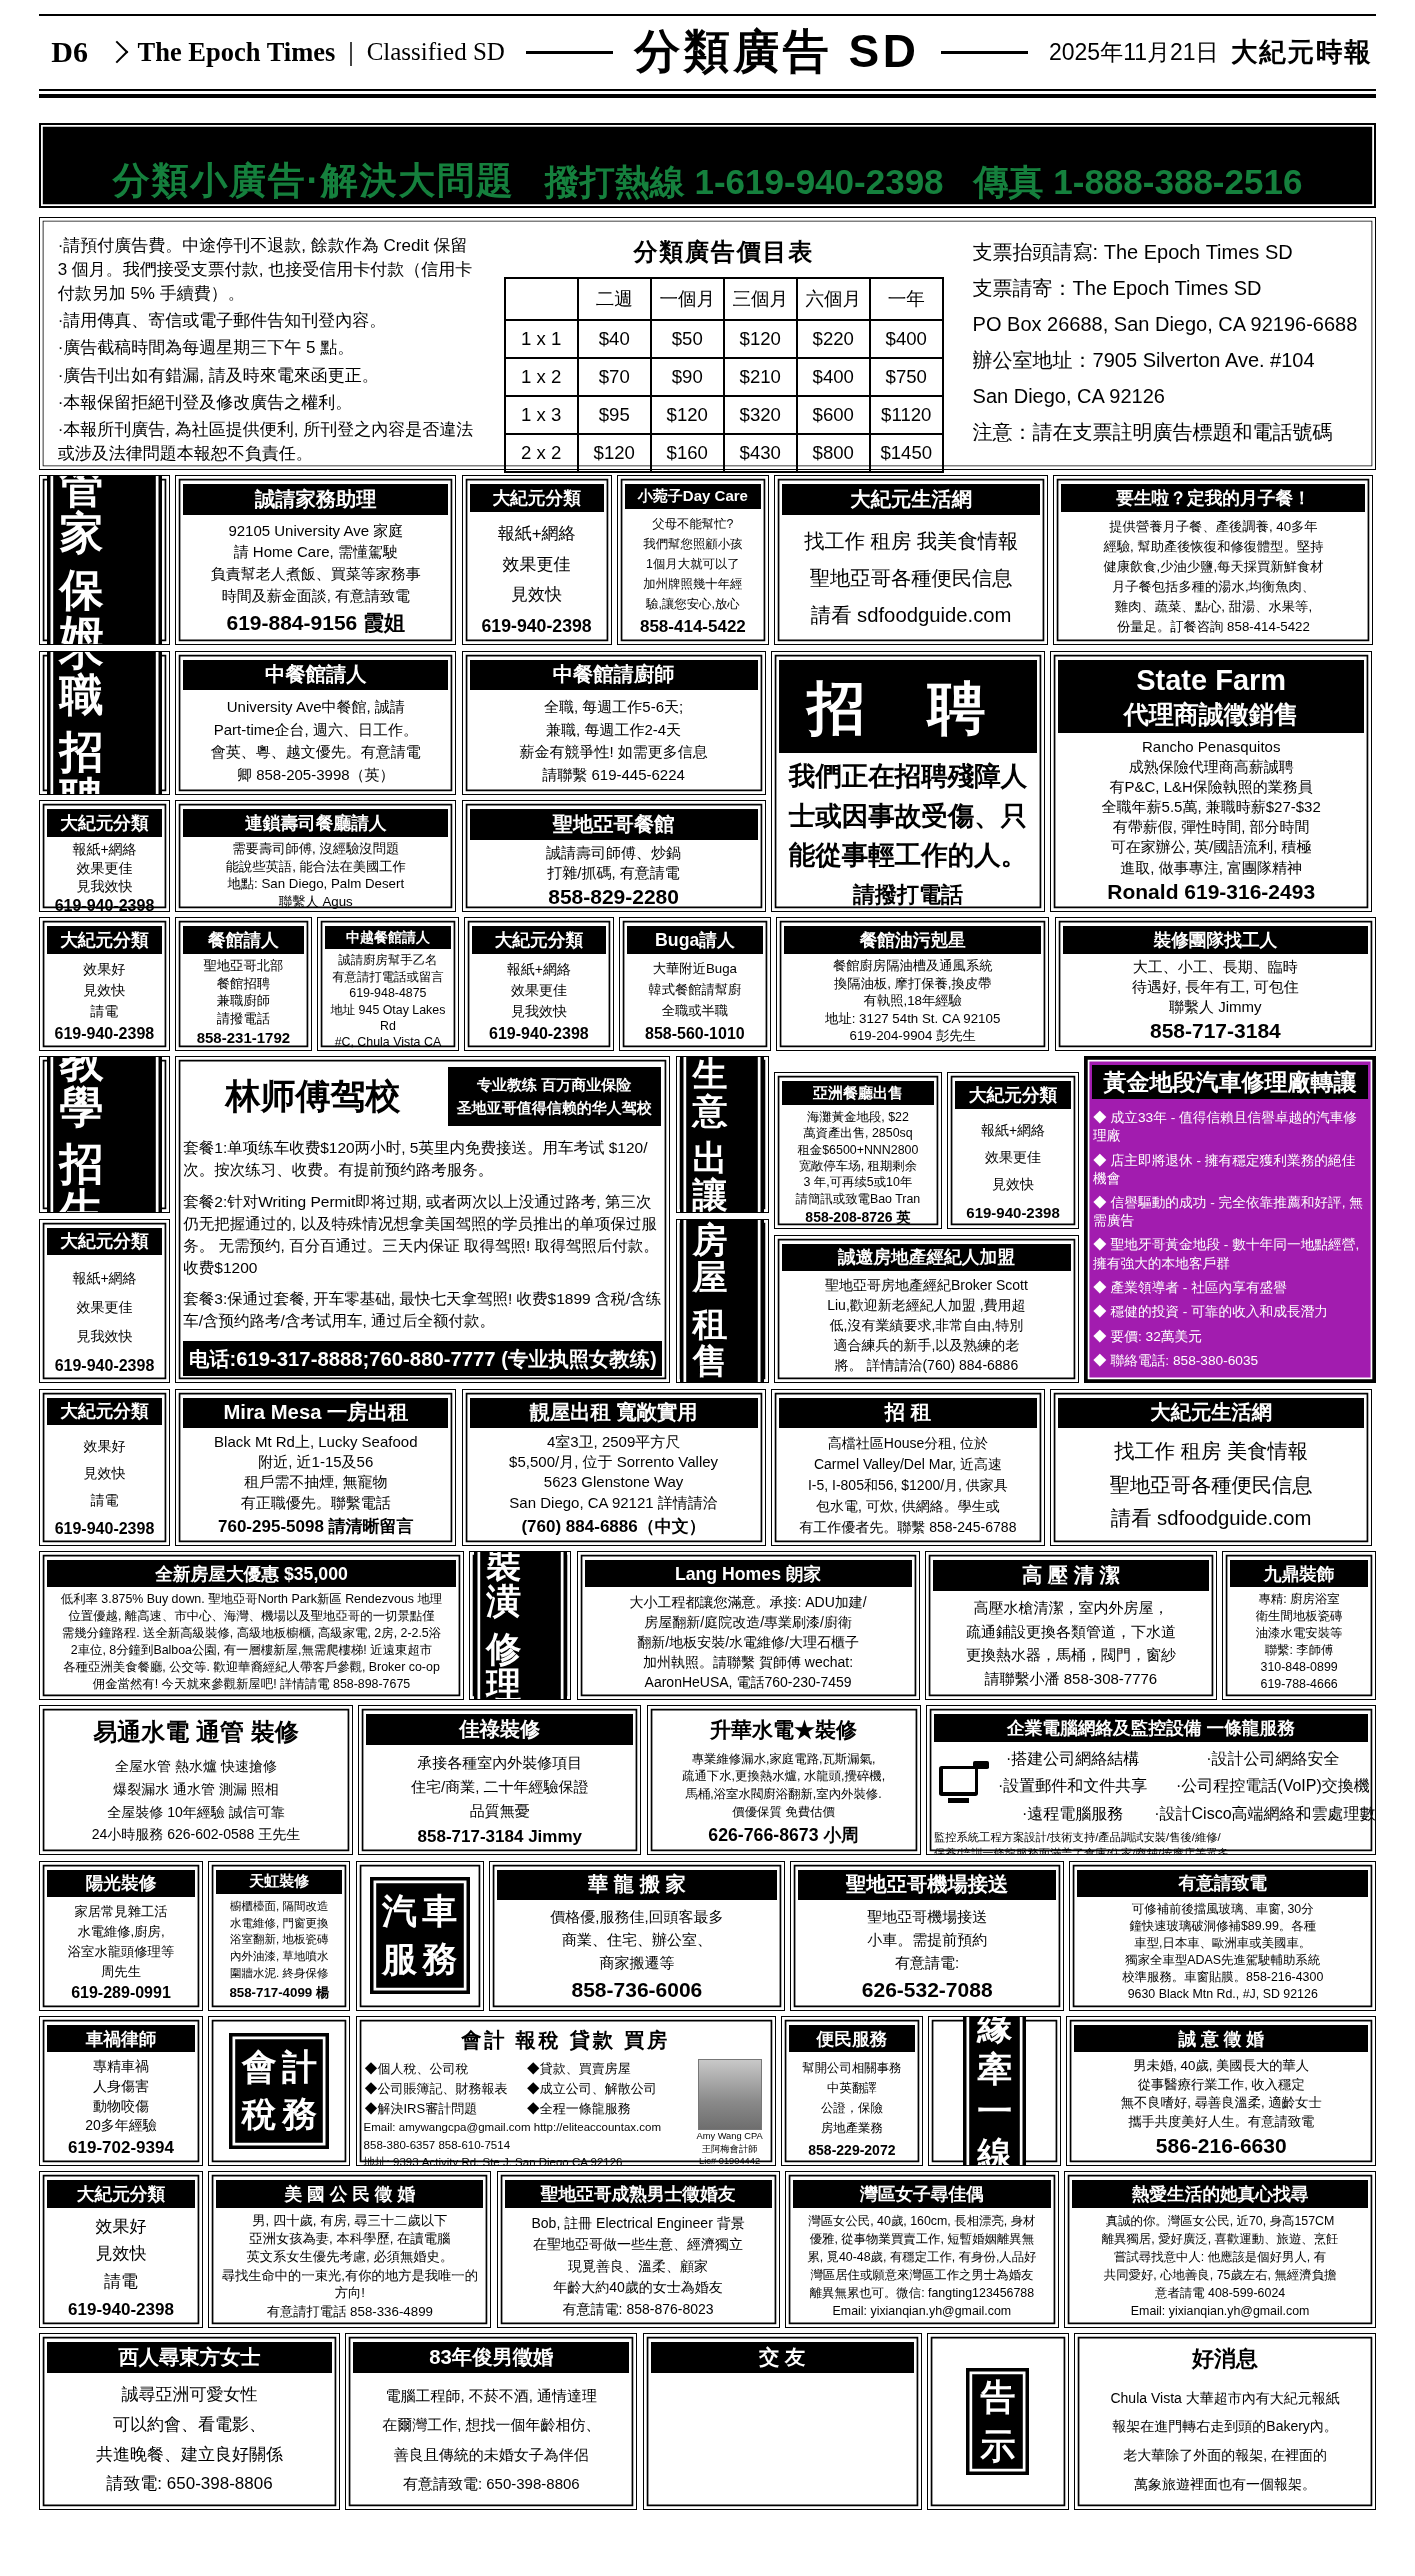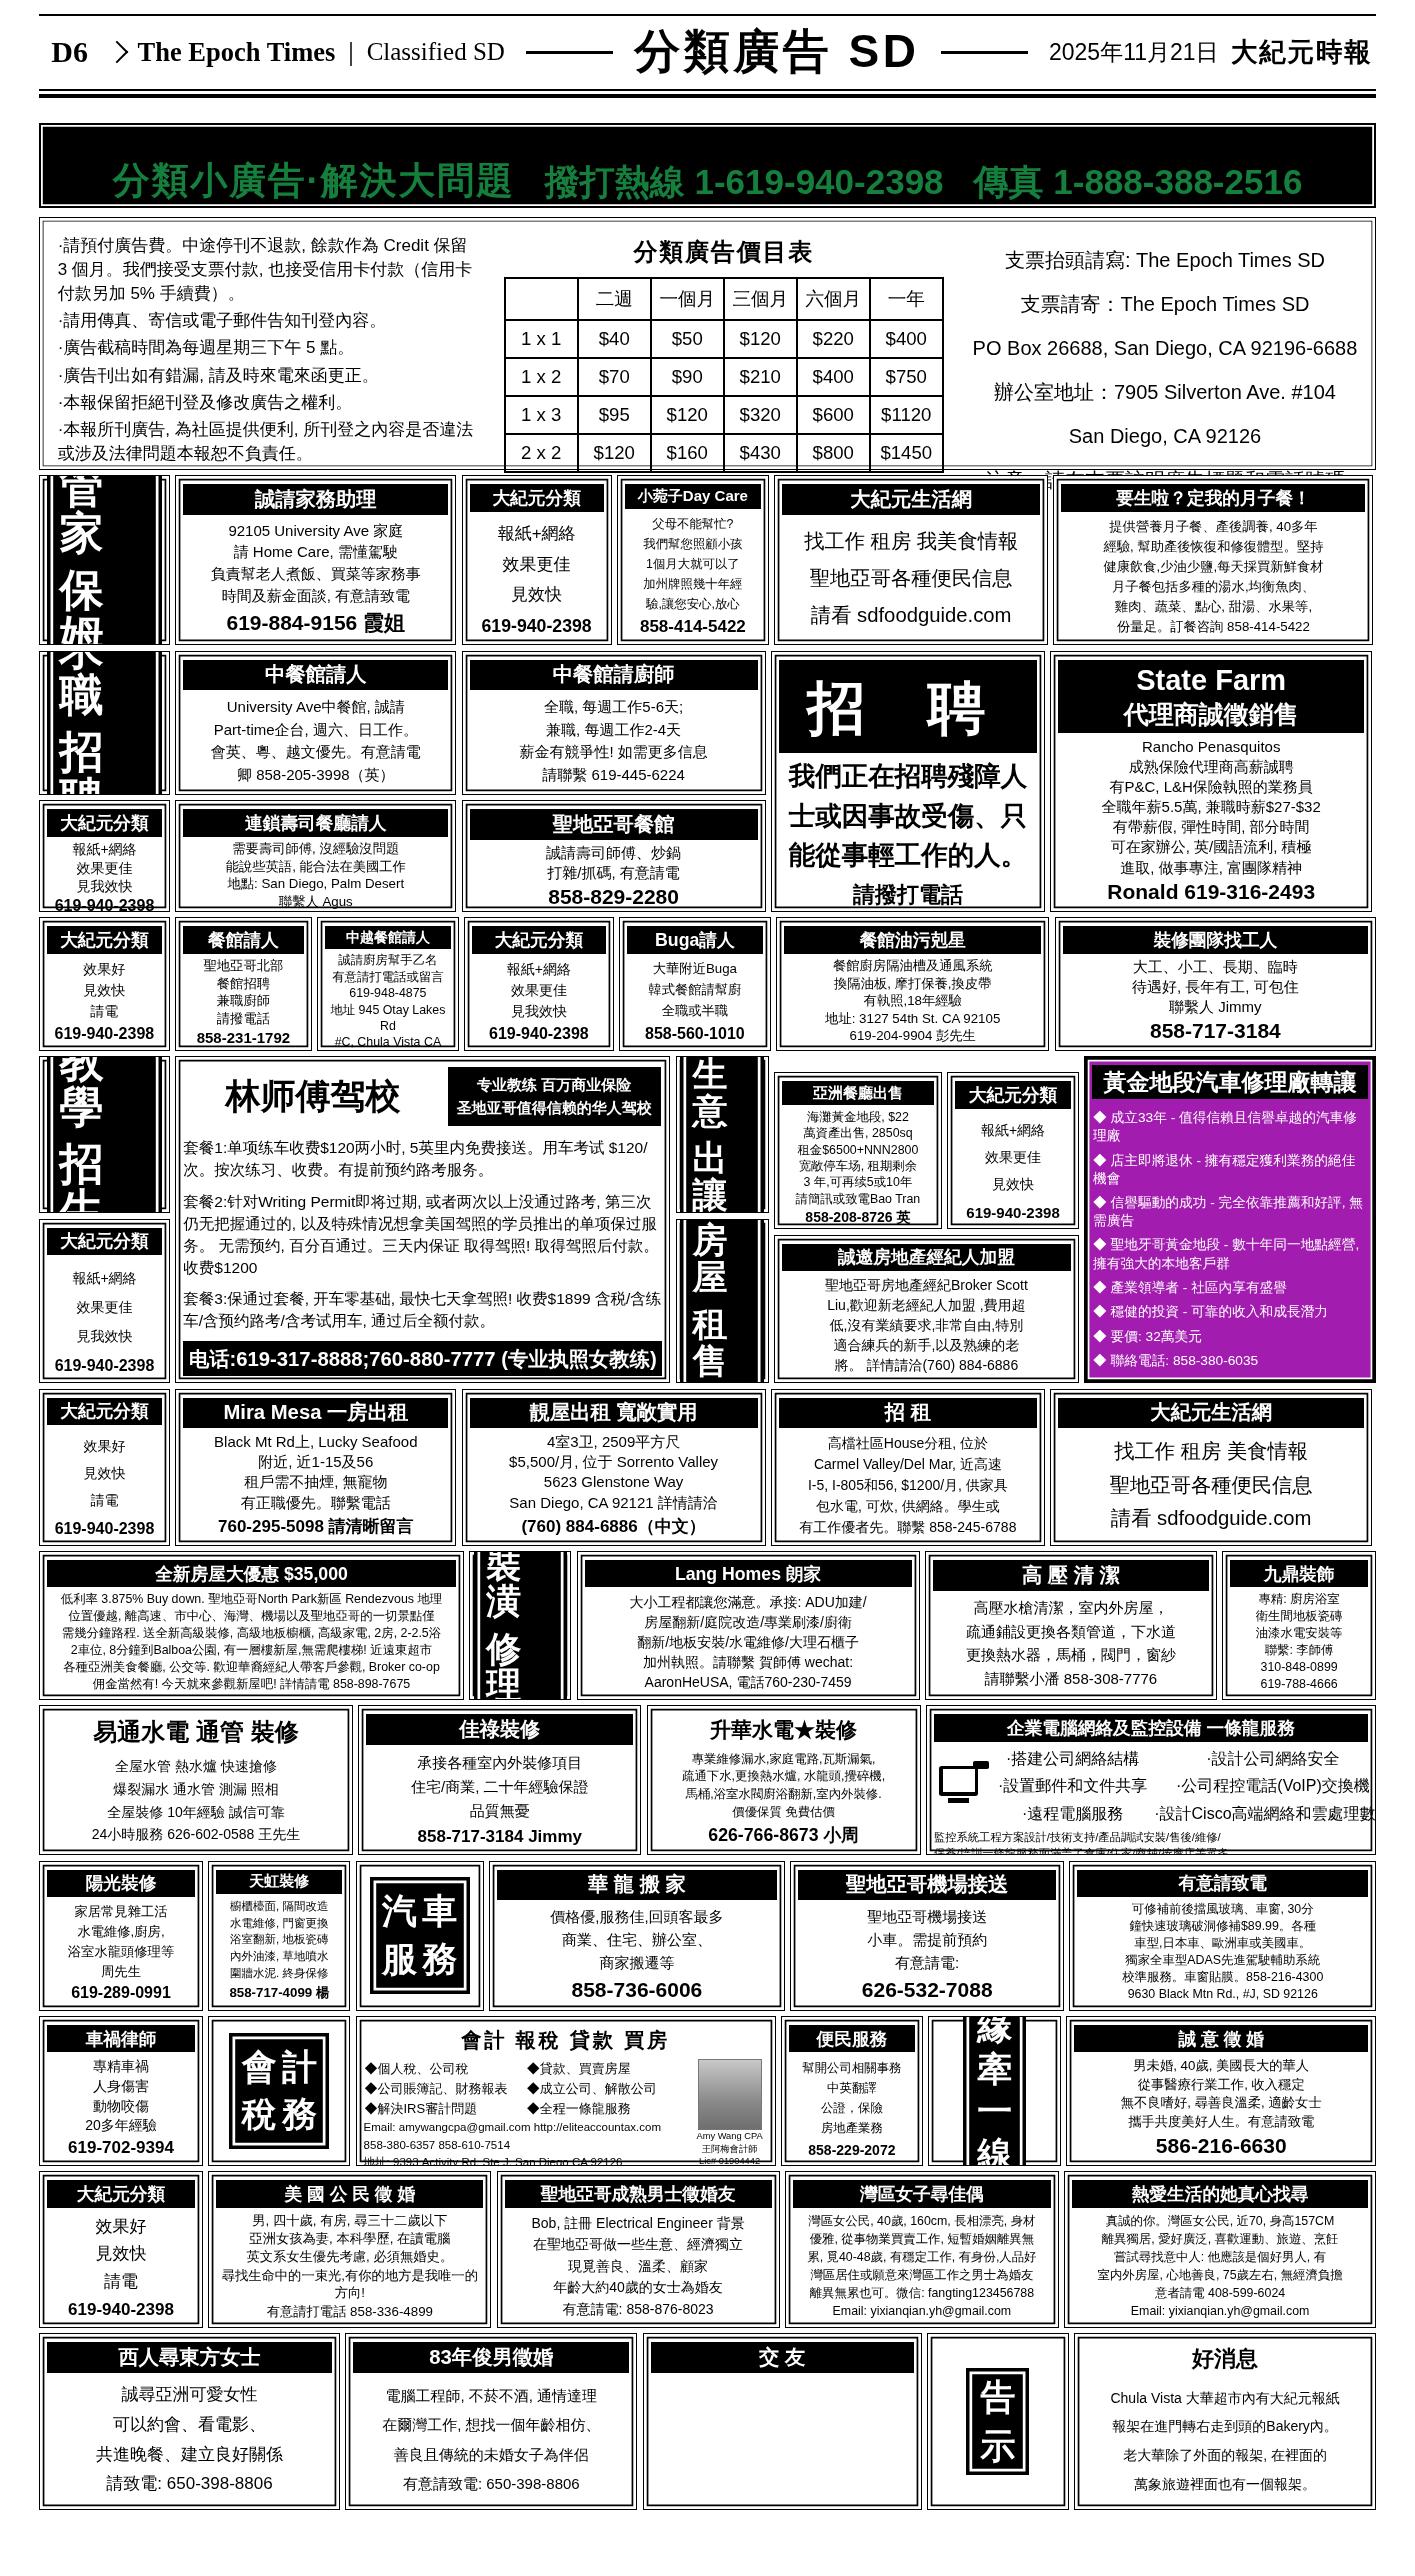--- a/index.html
+++ b/index.html
@@ -27,21 +27,21 @@
   .info{margin-top:8.8px;border:1.8px solid #000;box-shadow:inset 0 0 0 2.7px #fff,inset 0 0 0 3.5px #000;
         display:flex;gap:23px;padding:16px 17.7px;height:253px;box-sizing:border-box;}
   .bullets{width:425px;font-size:17px;line-height:1.4;}
   .bullets .ln{margin-bottom:3.5px;text-align:left;}
   .pt-wrap{width:460px;text-align:center;}
   .pt-title{font-size:24px;font-weight:bold;margin:1.8px 0 8.8px;letter-spacing:1.8px;}
   .pt{display:inline-block;border:1.8px solid #000;}
   .pt .tr{display:flex;}
   .pt .td{border:0.9px solid #000;width:71px;padding:7px 0;font-size:18.6px;text-align:center;}
   .payment{flex:1;font-size:20px;line-height:1.8;}
-  .payment .ln{text-align:center;white-space:nowrap;margin-top:8px;}
+  .payment .ln{text-align:left;white-space:nowrap;}
   
   .row{display:flex;gap:5.3px;margin-top:5.3px;align-items:stretch;}
   .col{display:flex;flex-direction:column;gap:5.3px;}
   .box{border:1.8px solid #000;box-shadow:inset 0 0 0 2.7px #fff,inset 0 0 0 4.4px #000;background:#fff;
        display:flex;flex-direction:column;padding:8px 7px 6.2px;box-sizing:border-box;overflow:hidden;}
   .hd{background:#000;color:#fff;text-align:center;font-weight:bold;font-size:20.3px;line-height:1.25;
       padding:2.7px 1.8px;margin:0 0 3.5px;flex:none;white-space:nowrap;}
   .hd.plain{background:none;color:#000;font-size:24px;}
   .hd.sm{font-size:17.7px;}
   .hd:empty{display:none;}
@@ -833,21 +833,21 @@
           <div class="ln">離異無累也可。微信: fangting123456788</div>
           <div class="ln">Email: yixianqian.yh@gmail.com</div>
         </div>
     </div>
     <div class="box" style="flex:1">
       <div class="hd sm">熱愛生活的她真心找尋</div>
       <div class="bd s14">
           <div class="ln">真誠的你。灣區女公民, 近70, 身高157CM</div>
           <div class="ln">離異獨居, 愛好廣泛, 喜歡運動、旅遊、烹飪</div>
           <div class="ln">嘗試尋找意中人: 他應該是個好男人, 有</div>
-          <div class="ln">室内外房屋, 心地善良, 75歲左右, 無經濟負擔</div>
+          <div class="ln">共同愛好, 心地善良, 75歲左右, 無經濟負擔</div>
           <div class="ln">意者請電 408-599-6024</div>
           <div class="ln">Email: yixianqian.yh@gmail.com</div>
         </div>
     </div>
   </div>
 
   <div class="row" style="height:177px">
     <div class="box" style="width:301px">
       <div class="hd">西人尋東方女士</div>
       <div class="bd">

